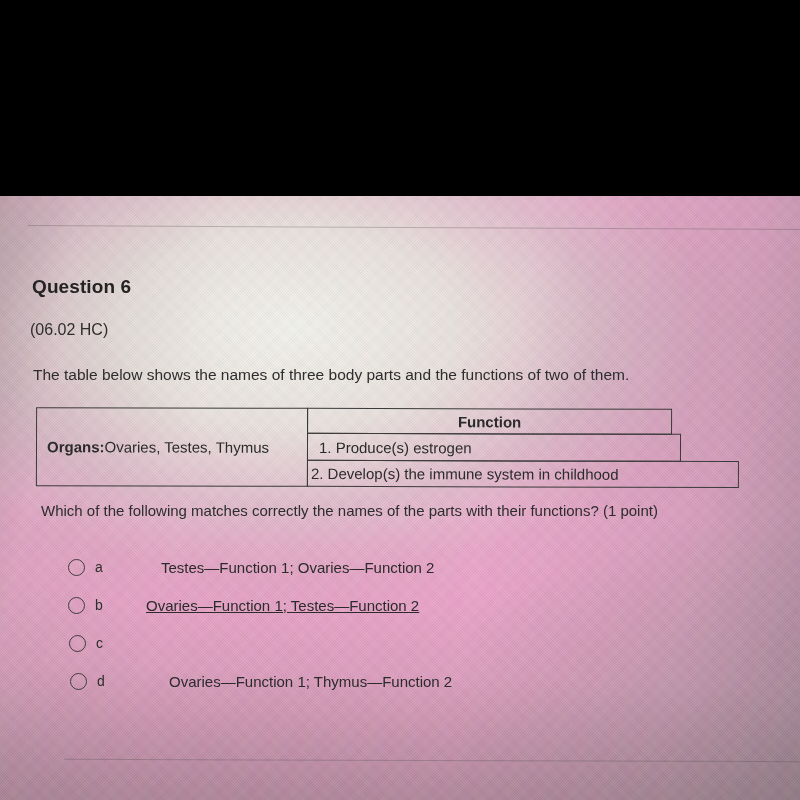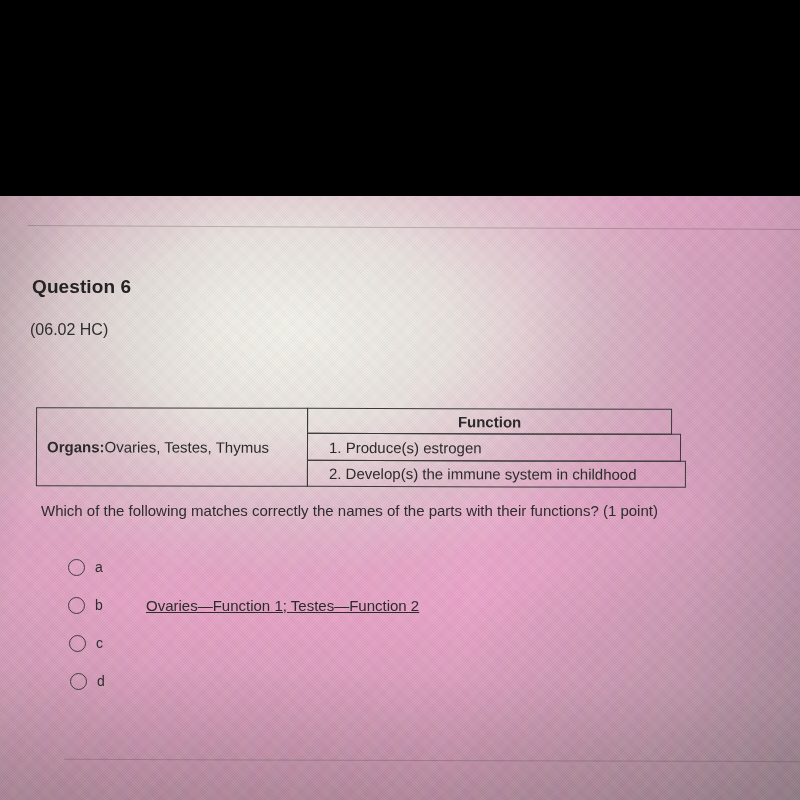--- a/index.html
+++ b/index.html
@@ -191,28 +191,28 @@
     width: 365px;
     height: 26px;
     justify-content: center;
     font-weight: bold;
   }
   #cell-function-1 {
     left: 271px;
     top: 25px;
     width: 374px;
     height: 28px;
-    padding-left: 21px;
+    padding-left: 11px;
   }
   #cell-function-2 {
     left: 271px;
     top: 52px;
-    width: 379px;
+    width: 432px;
     height: 27px;
-    padding-left: 21px;
+    padding-left: 3px;
   }
   .organ-label { font-weight: bold; }
 
   
   .option-row {
     position: absolute;
     height: 26px;
     display: flex;
     align-items: center;
   }
@@ -262,52 +262,55 @@
     <div id="paper-moire"></div>
 
     <div id="content">
 
       <div class="sheet-rule" id="rule-top"></div>
 
       <div id="question-title">Question 6</div>
 
       <div id="question-code">(06.02 HC)</div>
 
+      <div id="stem-text">The table below shows the names of three body parts and the functions of two of them.</div>
 
       <div id="organ-table">
         <div class="tbl-cell" id="cell-organs">
           <span class="organ-label">Organs:</span>
             <span> Ovaries, Testes, Thymus</span>
         </div>
         <div class="tbl-cell" id="cell-function-header">Function</div>
         <div class="tbl-cell" id="cell-function-1">1. Produce(s) estrogen</div>
         <div class="tbl-cell" id="cell-function-2">2. Develop(s) the immune system in childhood</div>
       </div>
 
       <div id="prompt-text">Which of the following matches correctly the names of the parts with their functions? (1 point)</div>
 
       <div class="option-row" id="option-a">
         <span class="radio-circle"></span>
         <span class="option-letter">a</span>
+        <span class="option-text">Testes—Function 1; Ovaries—Function 2</span>
       </div>
 
       <div class="option-row" id="option-b">
         <span class="radio-circle"></span>
         <span class="option-letter">b</span>
         <span class="option-text">Ovaries—Function 1; Testes—Function 2</span>
       </div>
 
       <div class="option-row" id="option-c">
         <span class="radio-circle"></span>
         <span class="option-letter">c</span>
       </div>
 
       <div class="option-row" id="option-d">
         <span class="radio-circle"></span>
         <span class="option-letter">d</span>
+        <span class="option-text">Ovaries—Function 1; Thymus—Function 2</span>
       </div>
 
       <div class="sheet-rule" id="rule-bottom"></div>
 
     </div>
   </div>
 
   <div id="letterbox-top"></div>
 
 </div>

